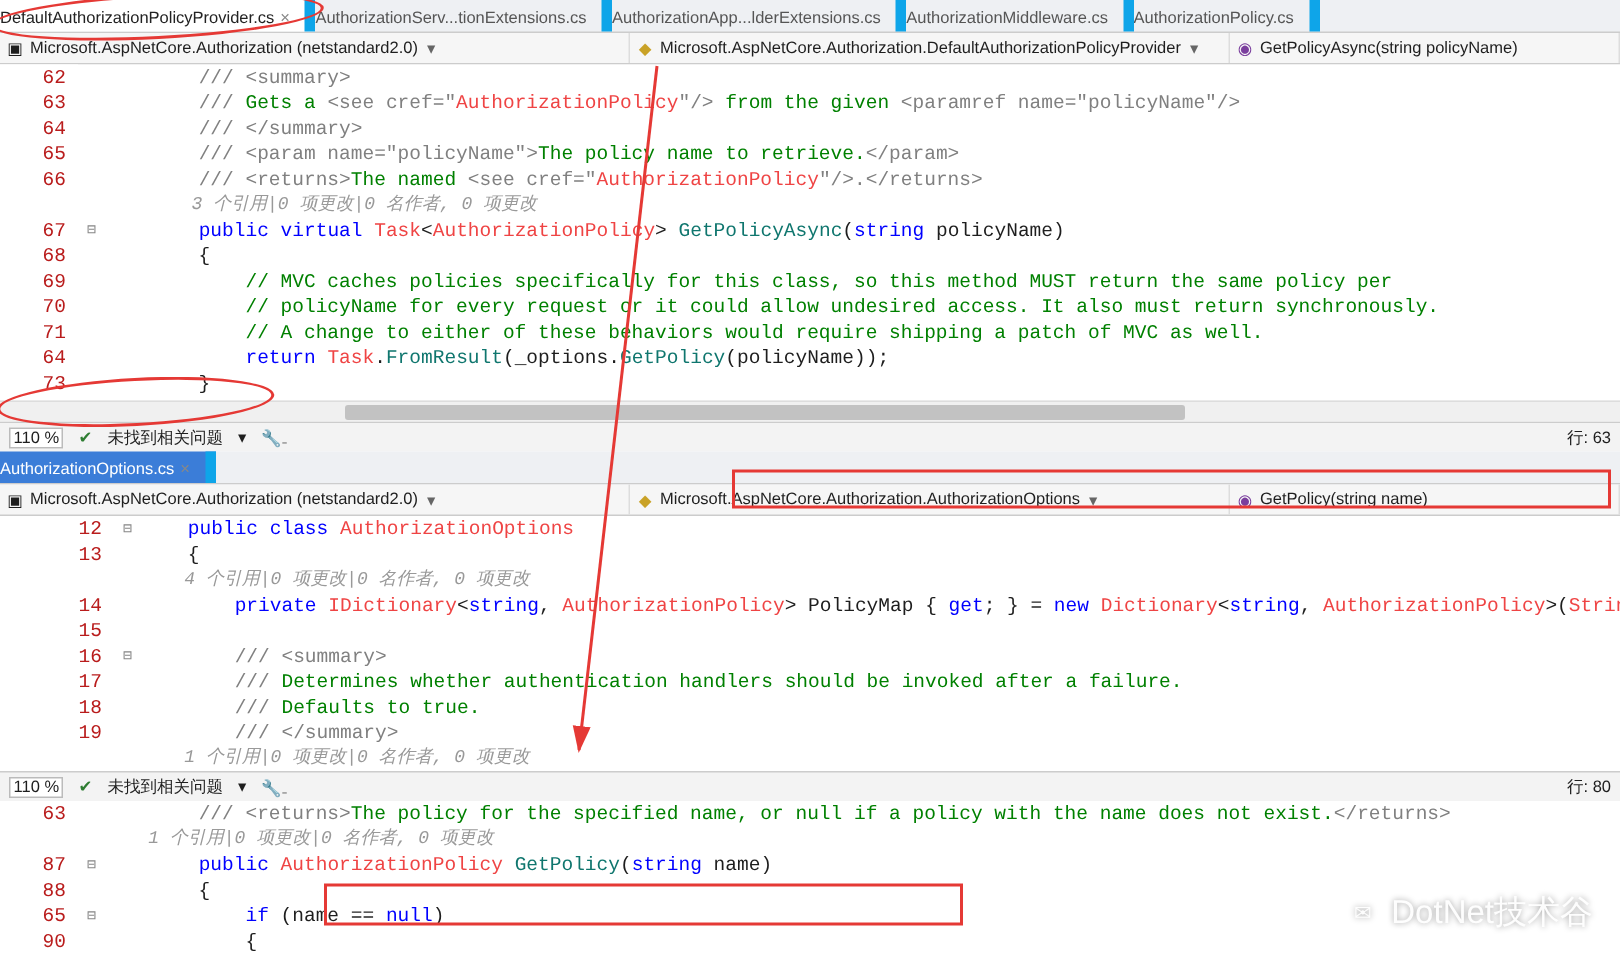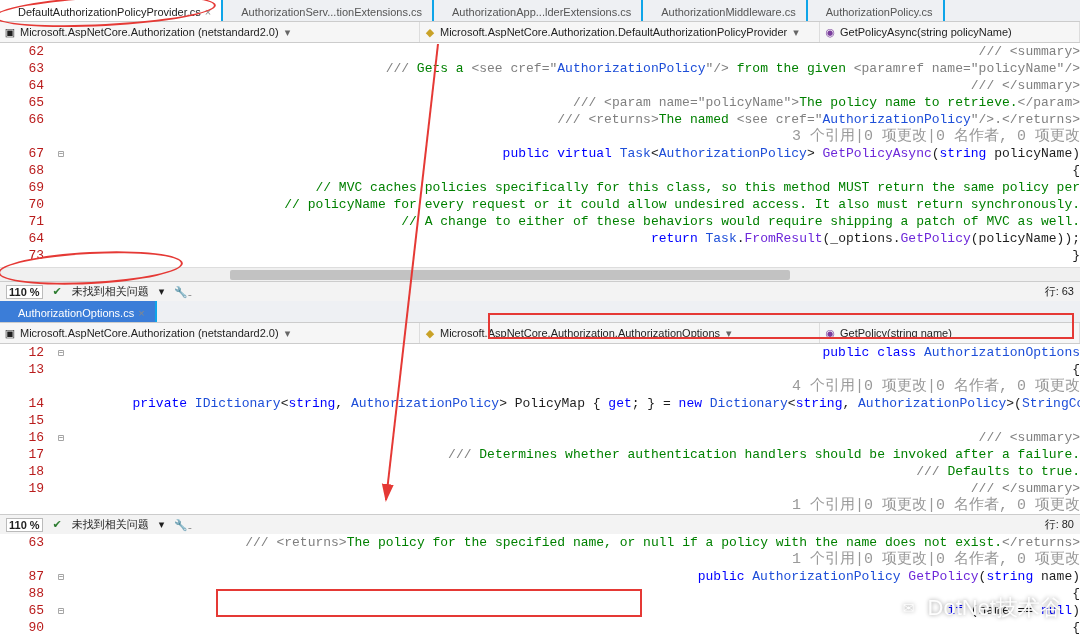--- a/index.html
+++ b/index.html
@@ -15,22 +15,22 @@
   }
   .tabstrip {
     display: flex;
     background: #eef0f3;
     height: 22px;
     border-bottom: 1px solid #ccc;
     font-size: 11px;
     align-items: stretch;
   }
   .tab {
-    padding: 3px 10px 0 18px;
-    border-right: 2px solid #0ea5e9;
+    padding: 3px 10px 0 0;
+    border-right: 7px solid #0ea5e9;
     color: #555;
     display: flex;
     align-items: center;
     gap: 4px;
     white-space: nowrap;
     overflow: hidden;
   }
   .tab.active {
     background: #fff;
     color: #222;
@@ -90,51 +90,50 @@
     text-align: center;
   }
   .fold .f { height:17px; }
   .code {
     font-family: Consolas, "Courier New", monospace;
     font-size: 13px;
     line-height: 17px;
     white-space: pre;
     flex: 1;
     overflow: hidden;
-    text-align: right;
   }
   .cl { height: 17px; }
   .c-comment { color: #008000; }
   .c-xml     { color: #808080; }
   .c-xmlattr { color: #808080; }
   .c-kw      { color: #0000ff; }
-  .c-type    { color: #1d4ed8; }
-  .c-method  { color: #6d28d9; }
+  .c-type    { color: #ef4444; }
+  .c-method  { color: #0f766e; }
   .codelens {
-    font-size: 15px;
+    font-size: 12px;
     color: #999;
     height: 17px;
     line-height:17px;
+    font-style:italic;
   }
   .statusbar {
     display: flex;
     align-items: center;
     justify-content: space-between;
     height: 20px;
     font-size: 11px;
     background: #f3f3f3;
     border-top: 1px solid #ccc;
     padding: 0 6px;
   }
   .status-left { display:flex; gap:10px; align-items:center; }
   .zoom {
     border: 1px solid #bbb;
     padding: 0 2px;
     background:#fff;
-    font-weight:bold;
   }
   .redbox1 {
     position: absolute;
     border: 2px solid #e53935;
     pointer-events: none;
   }
   .red-ellipse {
     position: absolute;
     border: 2px solid #e53935;
     border-radius: 50%;
@@ -277,21 +276,21 @@
     <span class="navicon" style="color:#c9a227">◆</span>
     <span>Microsoft.AspNetCore.Authorization.AuthorizationOptions</span>
     <span class="dropdown-caret">▾</span>
   </div>
   <div class="navcell right">
     <span class="navicon" style="color:#7a3e9d">◉</span>
     <span>GetPolicy(string name)</span>
   </div>
 </div>
 
-<div class="editor" style="height:170px;">
+<div class="editor" style="height:170px;padding-left:24px;">
   <div class="gutter" id="gutter2">
       <div class="ln">12</div>
       <div class="ln">13</div>
       <div class="ln"></div>
       <div class="ln">14</div>
       <div class="ln">15</div>
       <div class="ln">16</div>
       <div class="ln">17</div>
       <div class="ln">18</div>
       <div class="ln">19</div>

